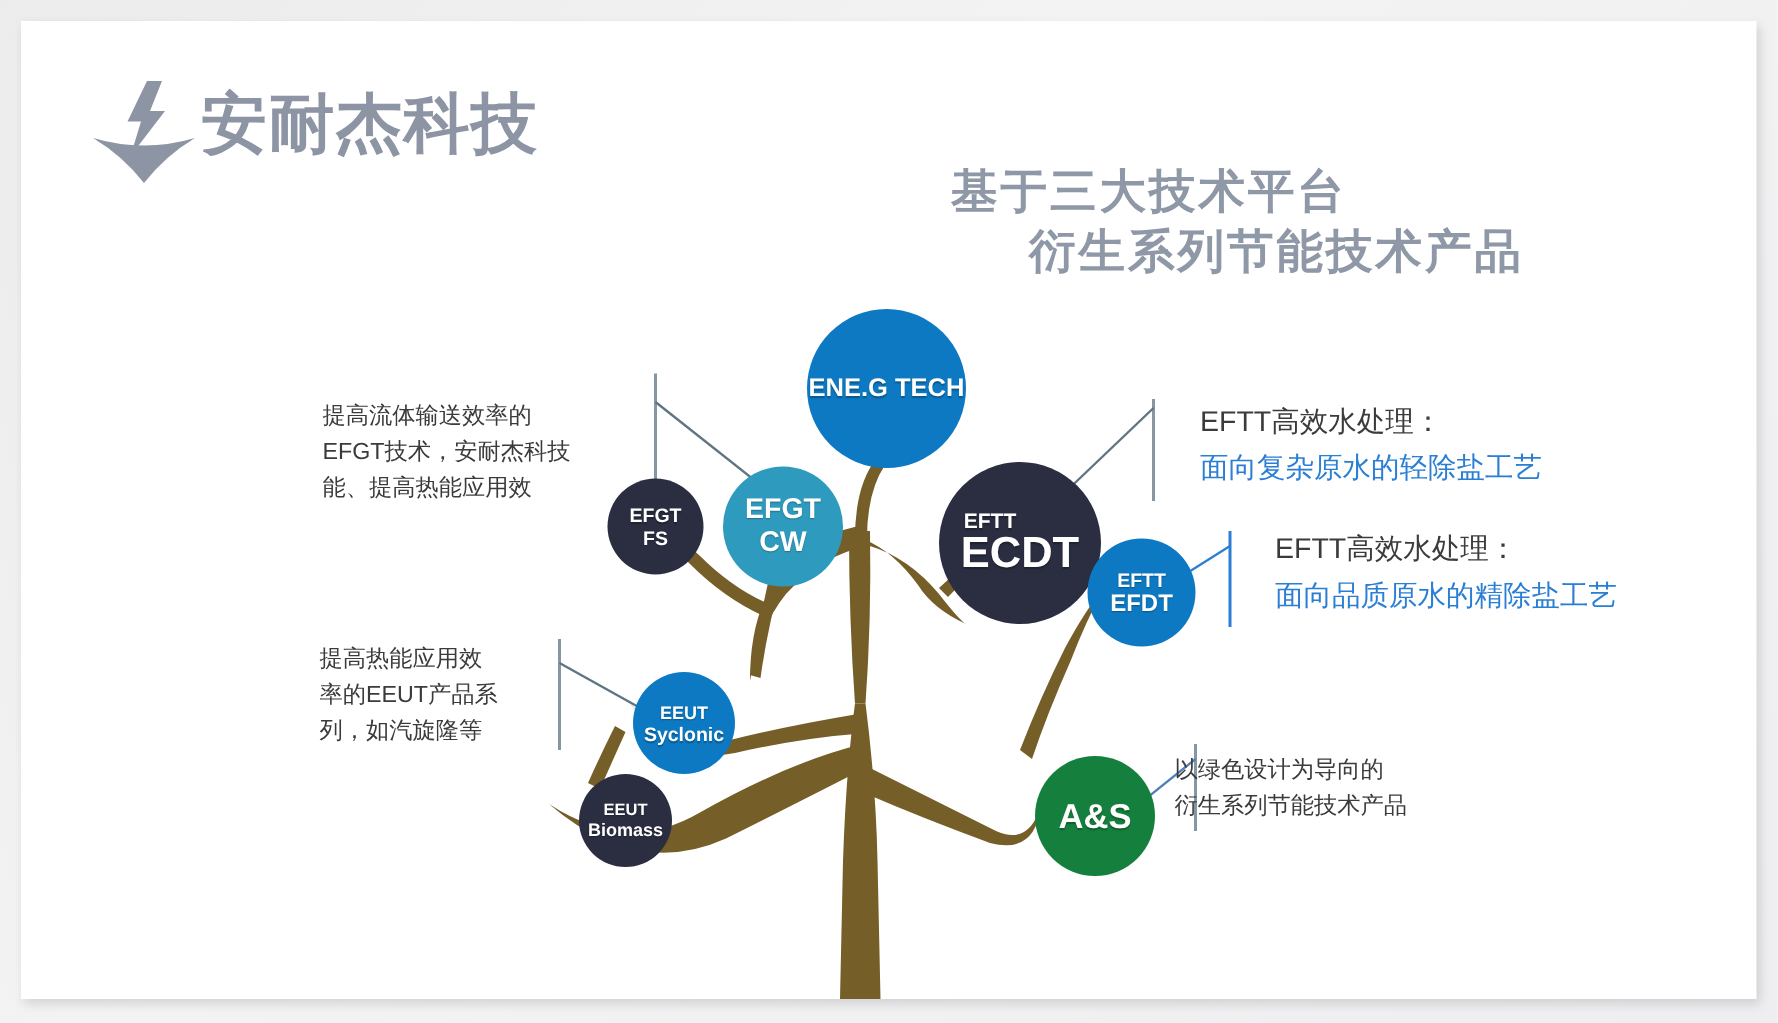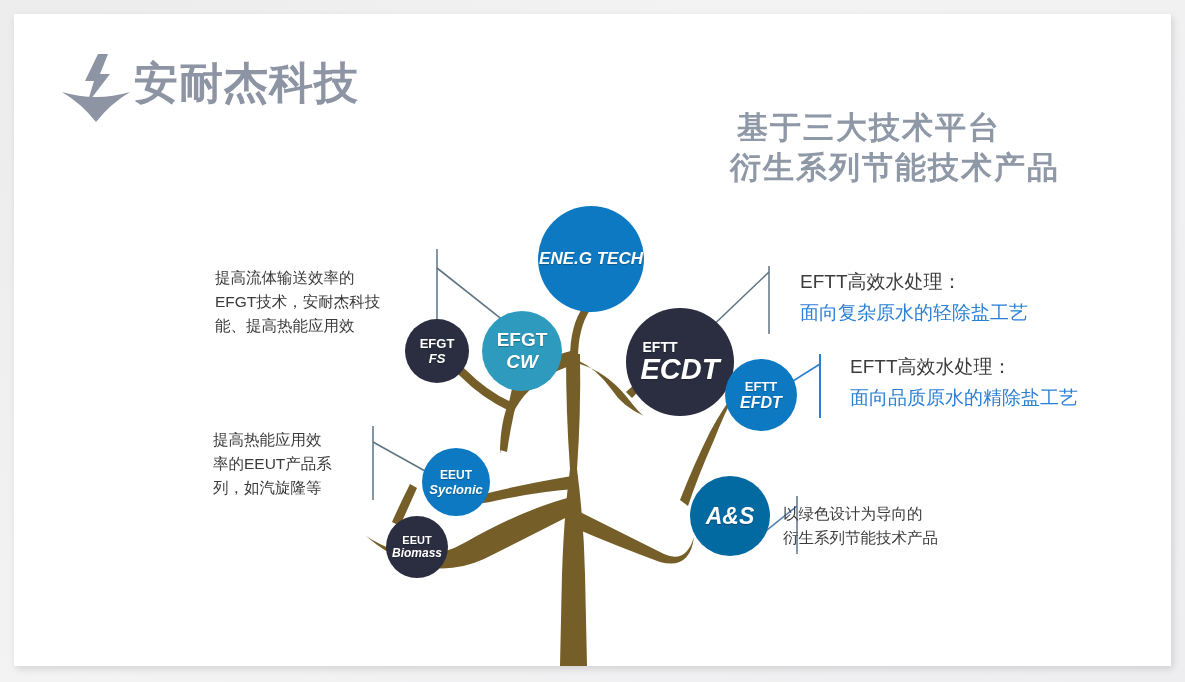--- a/index.html
+++ b/index.html
@@ -31,38 +31,38 @@
     letter-spacing: 1px; line-height: 62px; white-space: nowrap;
   }
 
   
   #title-block {
     position: absolute; left: 620px; top: 94px;
     width: 470px; text-align: left;
   }
   #title-block .tline {
     font-size: 31px; font-weight: bold; color: #8f98a6;
-    line-height: 40px; letter-spacing: 2px; white-space: nowrap; text-align: center;
+    line-height: 40px; letter-spacing: 2px; white-space: nowrap;
   }
   #title-block .tline2 { padding-left: 52px; }
 
   
   #tree-svg { position: absolute; left: 0; top: 0; width: 1157px; height: 652px; }
 
   
   .node {
     position: absolute;
     border-radius: 50%;
     display: flex; flex-direction: column;
     align-items: center; justify-content: center;
     color: #ffffff; text-align: center;
     text-shadow: 0 1px 1px rgba(0,0,0,0.28);
   }
   .node .l1 { font-weight: bold; white-space: nowrap; }
-  .node .l2 { font-weight: bold; white-space: nowrap; font-style: italic; }
+  .node .l2 { font-weight: bold; white-space: nowrap; }
 
   
   .annot { position: absolute; }
   .annot .ln {
     font-size: 15.5px; color: #3b3b3d; line-height: 24px; white-space: nowrap;
   }
   .annot.big .ln { font-size: 19px; line-height: 31px; }
   .annot .ln.blue { color: #2a7fd4; }
   .annot.right-al { text-align: left; }
   .annot.left-al { text-align: left; }
@@ -164,21 +164,21 @@
     <div class="node" style="left:408px; top:434px; width:68px; height:68px; background:#0c79c2;">
       <span class="l1" style="font-size:12px;">EEUT</span>
       <span class="l2" style="font-size:13px;">Syclonic</span>
     </div>
 
     <div class="node" style="left:372px; top:502px; width:62px; height:62px; background:#2a2e40;">
       <span class="l1" style="font-size:11px;">EEUT</span>
       <span class="l2" style="font-size:12px;">Biomass</span>
     </div>
 
-    <div class="node" style="left:676px; top:462px; width:80px; height:80px; background:#0369a1;">
+    <div class="node" style="left:676px; top:490px; width:80px; height:80px; background:#15803d;">
       <span class="l2" style="font-size:23px;">A&amp;S</span>
     </div>
 
     <div class="annot left-al" style="left:201px; top:252px; width:190px;">
       <div class="ln">提高流体输送效率的</div>
       <div class="ln">EFGT技术，安耐杰科技</div>
       <div class="ln">能、提高热能应用效</div>
     </div>
 
     <div class="annot left-al" style="left:199px; top:414px; width:150px;">

